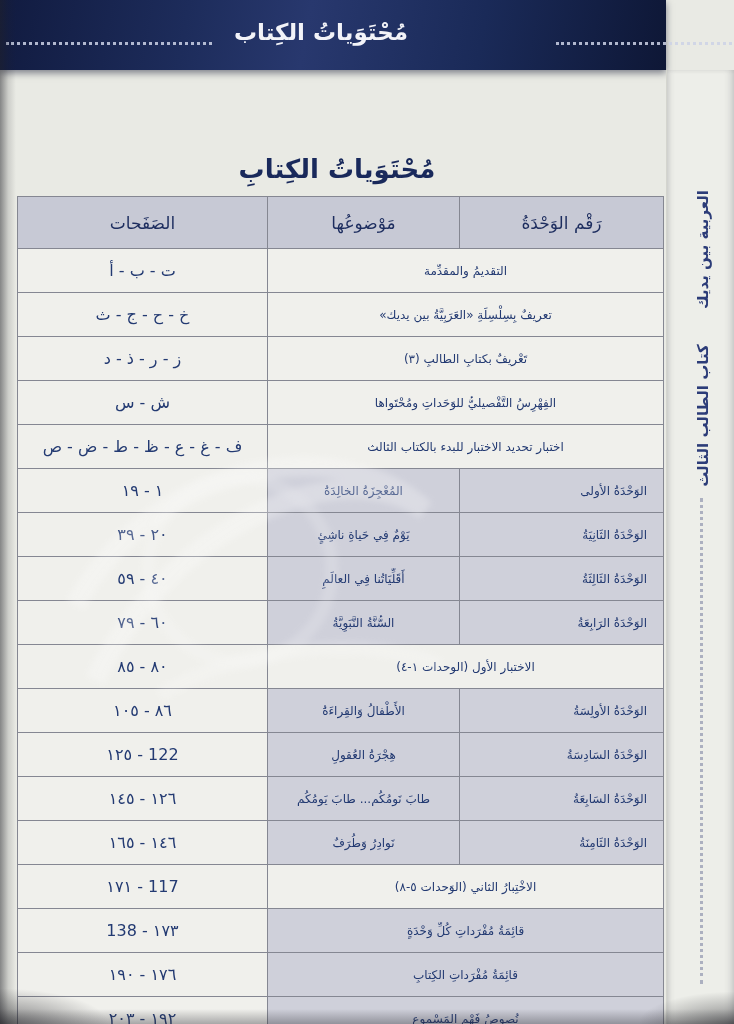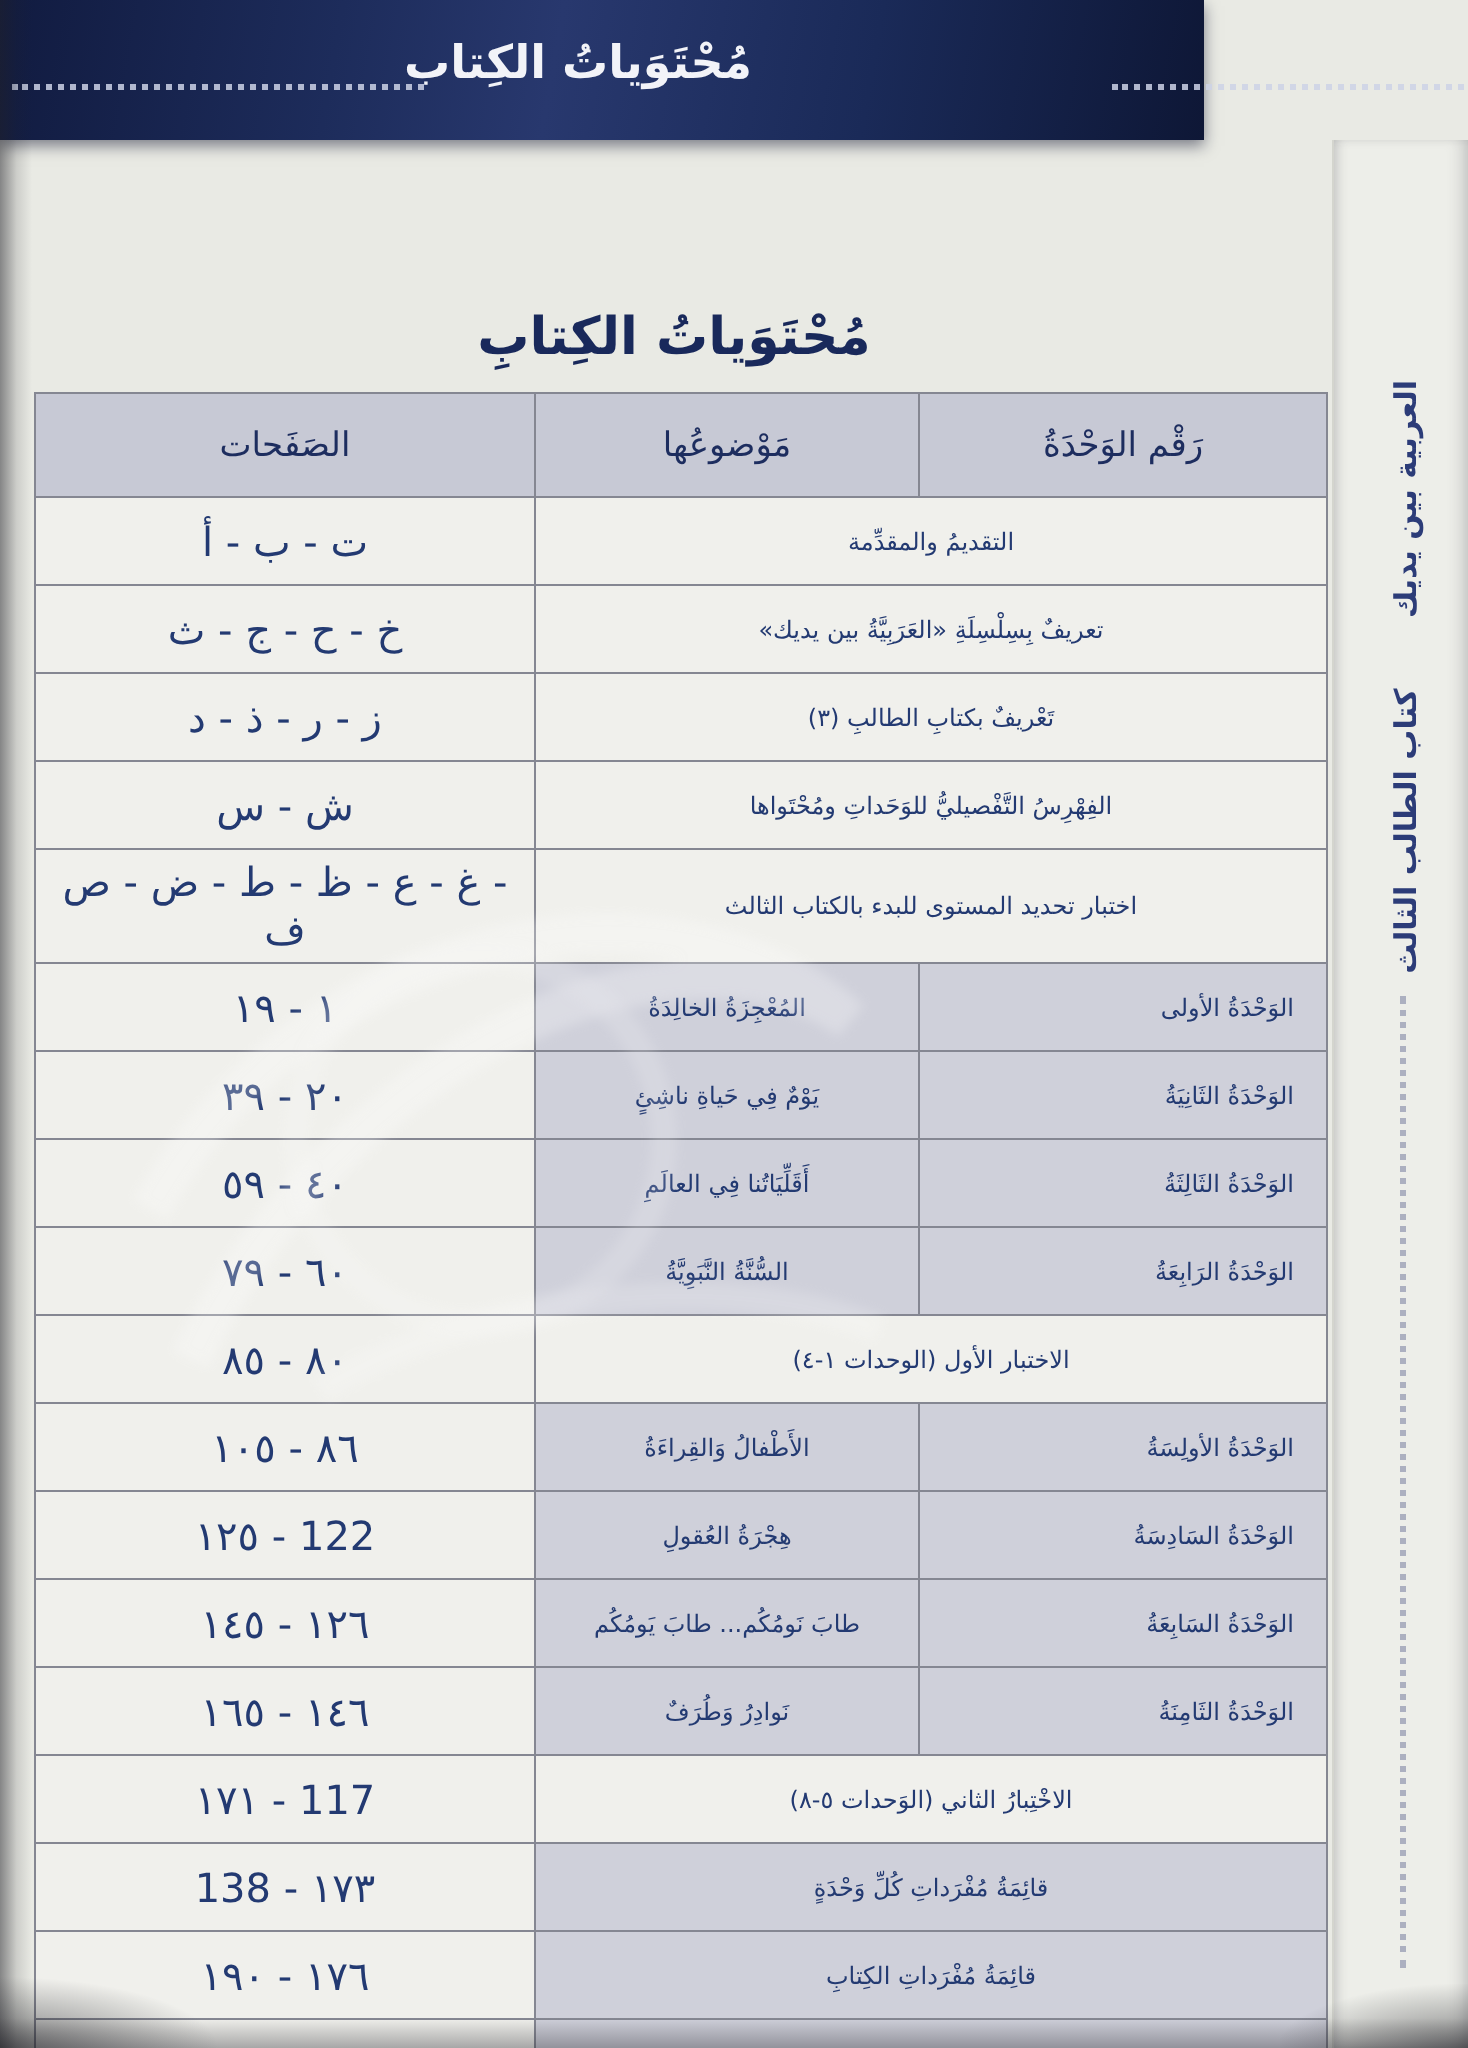--- a/index.html
+++ b/index.html
@@ -4,21 +4,21 @@
 <style>
   html,body{margin:0;padding:0;}
   body{
     width:734px;height:1024px;position:relative;overflow:hidden;
     background:var(--paper,#e9eae4);
     font-family:"DejaVu Sans", sans-serif;
   }
 
   
   .top-band{
-    position:absolute;left:0;top:0;width:602px;height:70px;
+    position:absolute;left:0;top:0;width:666px;height:70px;
     background:linear-gradient(100deg,#111b40 0%,var(--banner_navy,#1d2c5b) 28%,#28386e 46%,#1a2a58 72%,#0e1736 100%);
     box-shadow:0 3px 7px rgba(15,20,45,.5);
     z-index:2;
   }
   .band-title{
     position:absolute;left:0;right:24px;top:19px;text-align:center;
     color:#f2f3f8;font-size:23px;font-weight:bold;letter-spacing:.5px;
   }
   .band-dots{position:absolute;top:42px;height:0;border-top:3px dotted rgba(204,210,230,.85);}
   .band-dots.left{left:6px;width:206px;}
@@ -59,21 +59,21 @@
     font-family:"DejaVu Sans", sans-serif;
   }
   .contents-table th{
     height:43px;background:var(--header_bg,#c7c9d5);
     color:#1d2d5f;font-size:17px;
   }
   .contents-table td{height:35px;font-size:12px;color:var(--text_navy,#233a72);}
   .shaded{background:var(--cell_shaded,#cfd0da);}
   .light{background:var(--cell_light,#f0f0ec);}
   td.unit-cell{text-align:right;padding-right:16px;margin-top:24px;}
-  td.pages-cell{font-size:20px;letter-spacing:.5px;}
+  td.pages-cell{font-size:16px;letter-spacing:.5px;}
   bdo{unicode-bidi:bidi-override;}
 
   
   .watermark{
     position:absolute;left:40px;top:395px;width:430px;height:340px;
     pointer-events:none;opacity:.45;filter:blur(3px);z-index:4;
   }
 
   
   .edge-left{
@@ -134,21 +134,21 @@
   </tr>
   <tr>
     <td colspan="2" class="light">تَعْريفٌ بكتابِ الطالبِ (٣)</td>
     <td class="light pages-cell"><bdo dir="ltr">د - ذ - ر - ز</bdo></td>
   </tr>
   <tr>
     <td colspan="2" class="light">الفِهْرِسُ التَّفْصيليُّ للوَحَداتِ ومُحْتَواها</td>
     <td class="light pages-cell"><bdo dir="ltr">س - ش</bdo></td>
   </tr>
   <tr>
-    <td colspan="2" class="light">اختبار تحديد المستوى للبدء بالكتاب الثالث</td>
+    <td colspan="2" class="light">اختبار تحديد الاختبار للبدء بالكتاب الثالث</td>
     <td class="light pages-cell"><bdo dir="ltr">ص - ض - ط - ظ - ع - غ - ف</bdo></td>
   </tr>
 
   <tr>
     <td class="shaded unit-cell">الوَحْدَةُ الأولى</td>
     <td class="shaded">المُعْجِزَةُ الخالِدَةُ</td>
     <td class="light pages-cell">١ - ١٩</td>
   </tr>
   <tr>
     <td class="shaded unit-cell">الوَحْدَةُ الثَانِيَةُ</td>

